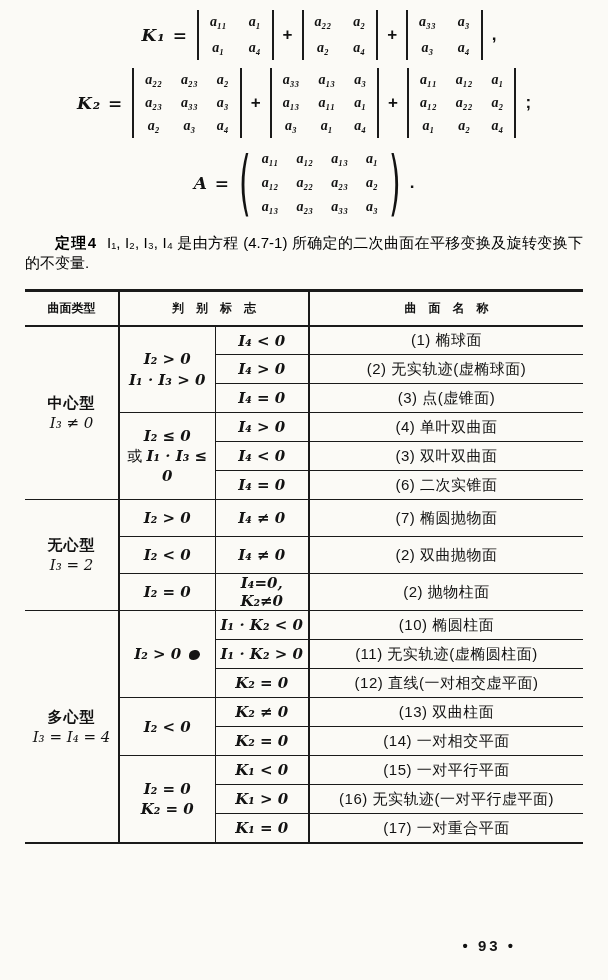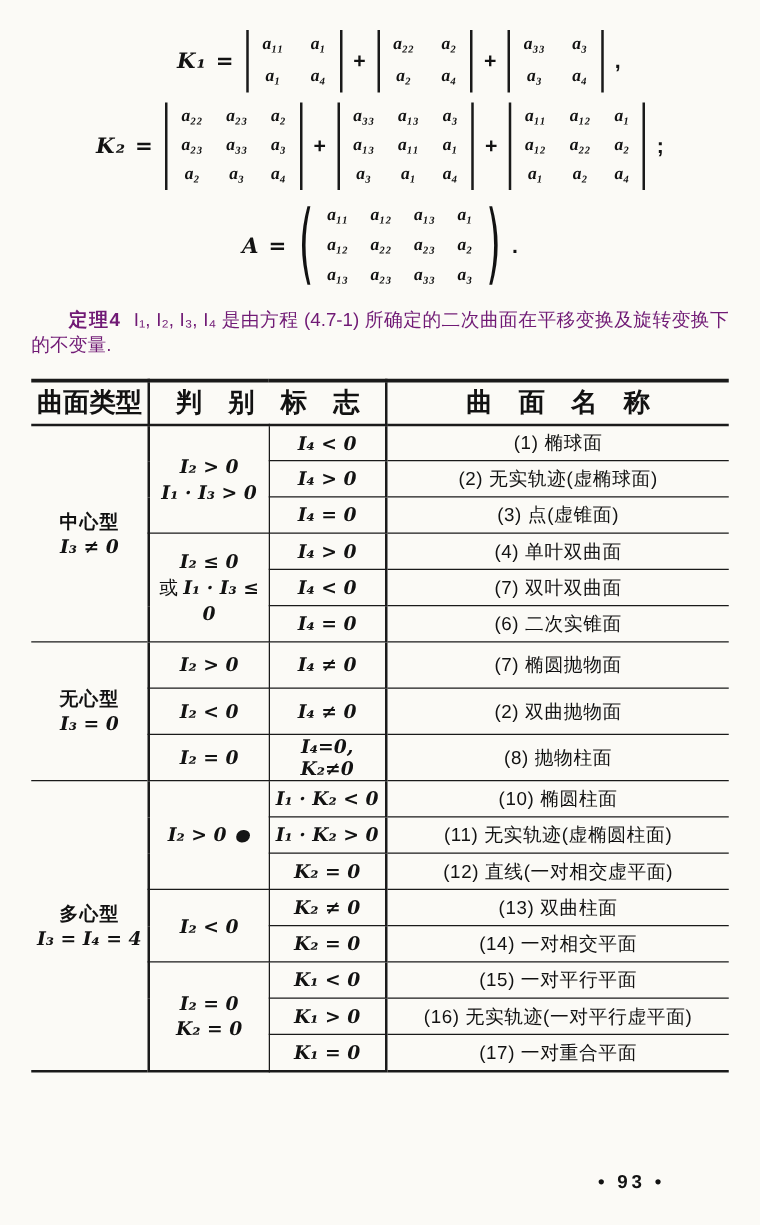--- a/index.html
+++ b/index.html
@@ -1,19 +1,19 @@
 <!DOCTYPE html>
 <html><head>
 <meta charset="utf-8">
 <style>
   html,body{margin:0;padding:0;background:#d8d8d4;}
   .sheet{
     width:608px;height:980px;position:relative;box-sizing:border-box;
     margin:0;background:#fbfaf6;color:#121212;overflow:hidden;
-    padding:22px 25px 0 25px;
+    padding:8px 25px 0 25px;
     font-family:"Liberation Sans","DejaVu Sans",sans-serif;
   }
   
   .formula-row{display:flex;align-items:center;justify-content:center;gap:9px;}
   #f-k1{height:50px;margin-top:2px;margin-left:30px;}
   #f-k2{height:78px;margin-top:4px;}
   #f-a{height:74px;margin-top:4px;}
   .mathit{font-family:"DejaVu Serif","DejaVu Sans",serif;font-style:italic;}
   .mlhs{font-size:17px;font-weight:700;letter-spacing:1px;}
   .det{display:inline-grid;border-left:2px solid #1a1a1a;border-right:2px solid #1a1a1a;
@@ -24,47 +24,47 @@
   .op{font-size:17px;font-weight:700;}
   .mtail{font-size:17px;font-weight:700;}
   .mat{display:inline-grid;grid-template-columns:repeat(4,auto);
        column-gap:18px;row-gap:8px;font-size:14px;padding:0 2px;}
   .paren{display:inline-block;font-size:30px;line-height:30px;
          transform:scaleY(2.35);transform-origin:center;
          font-family:"DejaVu Sans",sans-serif;font-weight:400;}
   
   .paras{margin-top:13px;}
   .para{margin:0 0 1px 0;font-size:15px;line-height:1.36;text-align:justify;
-        text-indent:2em;color:#701a75;}
+        text-indent:2em;color:#000000;}
   .t-label{font-weight:700;letter-spacing:1px;padding-right:10px;}
   
   table.cls{border-collapse:collapse;width:100%;margin-top:15px;table-layout:fixed;
             border-top:3px solid #1a1a1a;border-bottom:2px solid #1a1a1a;}
-  table.cls th{font-size:21px;font-weight:700;height:33px;
+  table.cls th{font-size:12px;font-weight:700;height:33px;
                border-bottom:2px solid #1a1a1a;text-align:center;padding:0;}
   table.cls td{border-bottom:1.5px solid #1a1a1a;padding:0 2px;text-align:center;
                vertical-align:middle;font-size:15px;}
   .vline-strong{border-right:2px solid #1a1a1a;}
   .vline-thin{border-right:1.2px solid #1a1a1a;}
   tr.r-std{height:29px;}
   tr.r-tall{height:37px;}
   td.type-cell{font-size:15px;}
   .type-l1{font-weight:700;letter-spacing:1px;}
   .type-l2{font-family:"DejaVu Serif","DejaVu Sans",serif;font-style:italic;
-           font-weight:700;font-size:15px;margin-top:1px;}
+           font-weight:400;font-size:15px;margin-top:1px;}
   td.c1-cell,td.c2-cell{font-family:"DejaVu Serif","DejaVu Sans",serif;
            font-style:italic;font-weight:600;font-size:15px;}
   .c1-line{line-height:1.35;}
   .pre-cjk{font-family:"Liberation Sans","DejaVu Sans",sans-serif;
            font-style:normal;font-weight:400;}
   td.name-cell{text-align:left;padding-left:9px;font-size:15px;letter-spacing:0.5px;}
   .blob{display:inline-block;width:11px;height:10px;background:#151515;
         border-radius:55% 45% 60% 40%;margin-left:8px;vertical-align:-1px;}
   
-  .pageno{position:absolute;bottom:26px;right:76px;font-size:15px;
+  .pageno{position:absolute;bottom:26px;right:92px;font-size:15px;
           font-weight:700;letter-spacing:3px;}
 </style>
 </head>
 <body>
 
 <div class="sheet">
 
   <div class="formula-row" id="f-k1">
     <span class="mathit mlhs">K₁ =</span>
     <span class="det det-2 mathit">
@@ -193,44 +193,44 @@
       <tr class="r-std">
         <td rowspan="3" class="c1-cell vline-thin">
           <div class="c1-line">I₂ ≤ 0</div>
           <div class="c1-line"><span class="pre-cjk">或 </span><span>I₁ · I₃ ≤ 0</span></div>
         </td>
         <td class="c2-cell vline-strong">I₄ &gt; 0</td>
         <td class="name-cell">(4) 单叶双曲面</td>
       </tr>
       <tr class="r-std">
         <td class="c2-cell vline-strong">I₄ &lt; 0</td>
-        <td class="name-cell">(7) 双叶双曲面</td>
+        <td class="name-cell">(3) 双叶双曲面</td>
       </tr>
       <tr class="r-std">
         <td class="c2-cell vline-strong">I₄ = 0</td>
         <td class="name-cell">(6) 二次实锥面</td>
       </tr>
       <tr class="r-tall">
         <td rowspan="3" class="type-cell vline-strong">
           <div class="type-l1">无心型</div>
-          <div class="type-l2">I₃ = 0</div>
+          <div class="type-l2">I₃ = 2</div>
         </td>
         <td class="c1-cell vline-thin">I₂ &gt; 0</td>
         <td class="c2-cell vline-strong">I₄ ≠ 0</td>
         <td class="name-cell">(7) 椭圆抛物面</td>
       </tr>
       <tr class="r-tall">
         <td class="c1-cell vline-thin">I₂ &lt; 0</td>
         <td class="c2-cell vline-strong">I₄ ≠ 0</td>
         <td class="name-cell">(2) 双曲抛物面</td>
       </tr>
       <tr class="r-tall">
         <td class="c1-cell vline-thin">I₂ = 0</td>
         <td class="c2-cell vline-strong">I₄=0, K₂≠0</td>
-        <td class="name-cell">(8) 抛物柱面</td>
+        <td class="name-cell">(2) 抛物柱面</td>
       </tr>
       <tr class="r-std">
         <td rowspan="8" class="type-cell vline-strong">
           <div class="type-l1">多心型</div>
           <div class="type-l2">I₃ = I₄ = 4</div>
         </td>
         <td rowspan="3" class="c1-cell vline-thin">
           <span>I₂ &gt; 0</span><span class="blob"></span>
         </td>
         <td class="c2-cell vline-strong">I₁ · K₂ &lt; 0</td>

